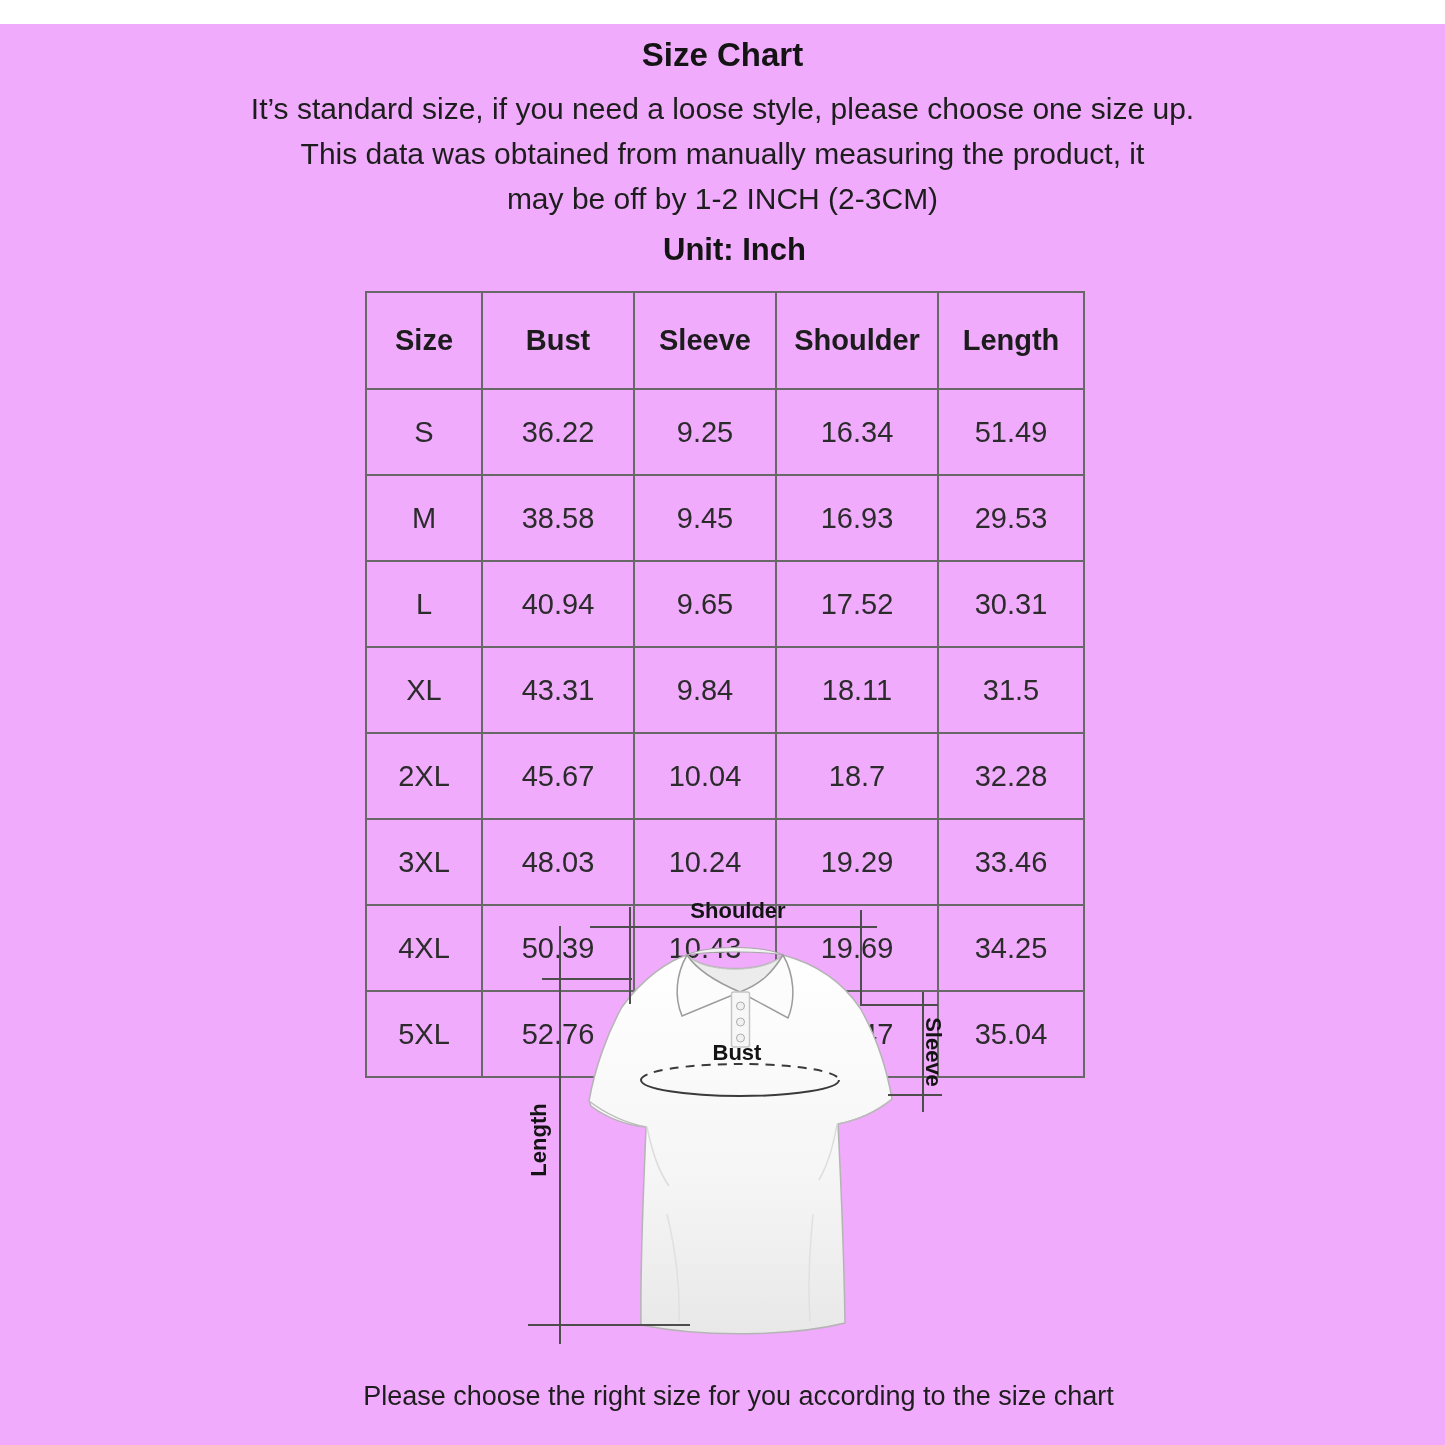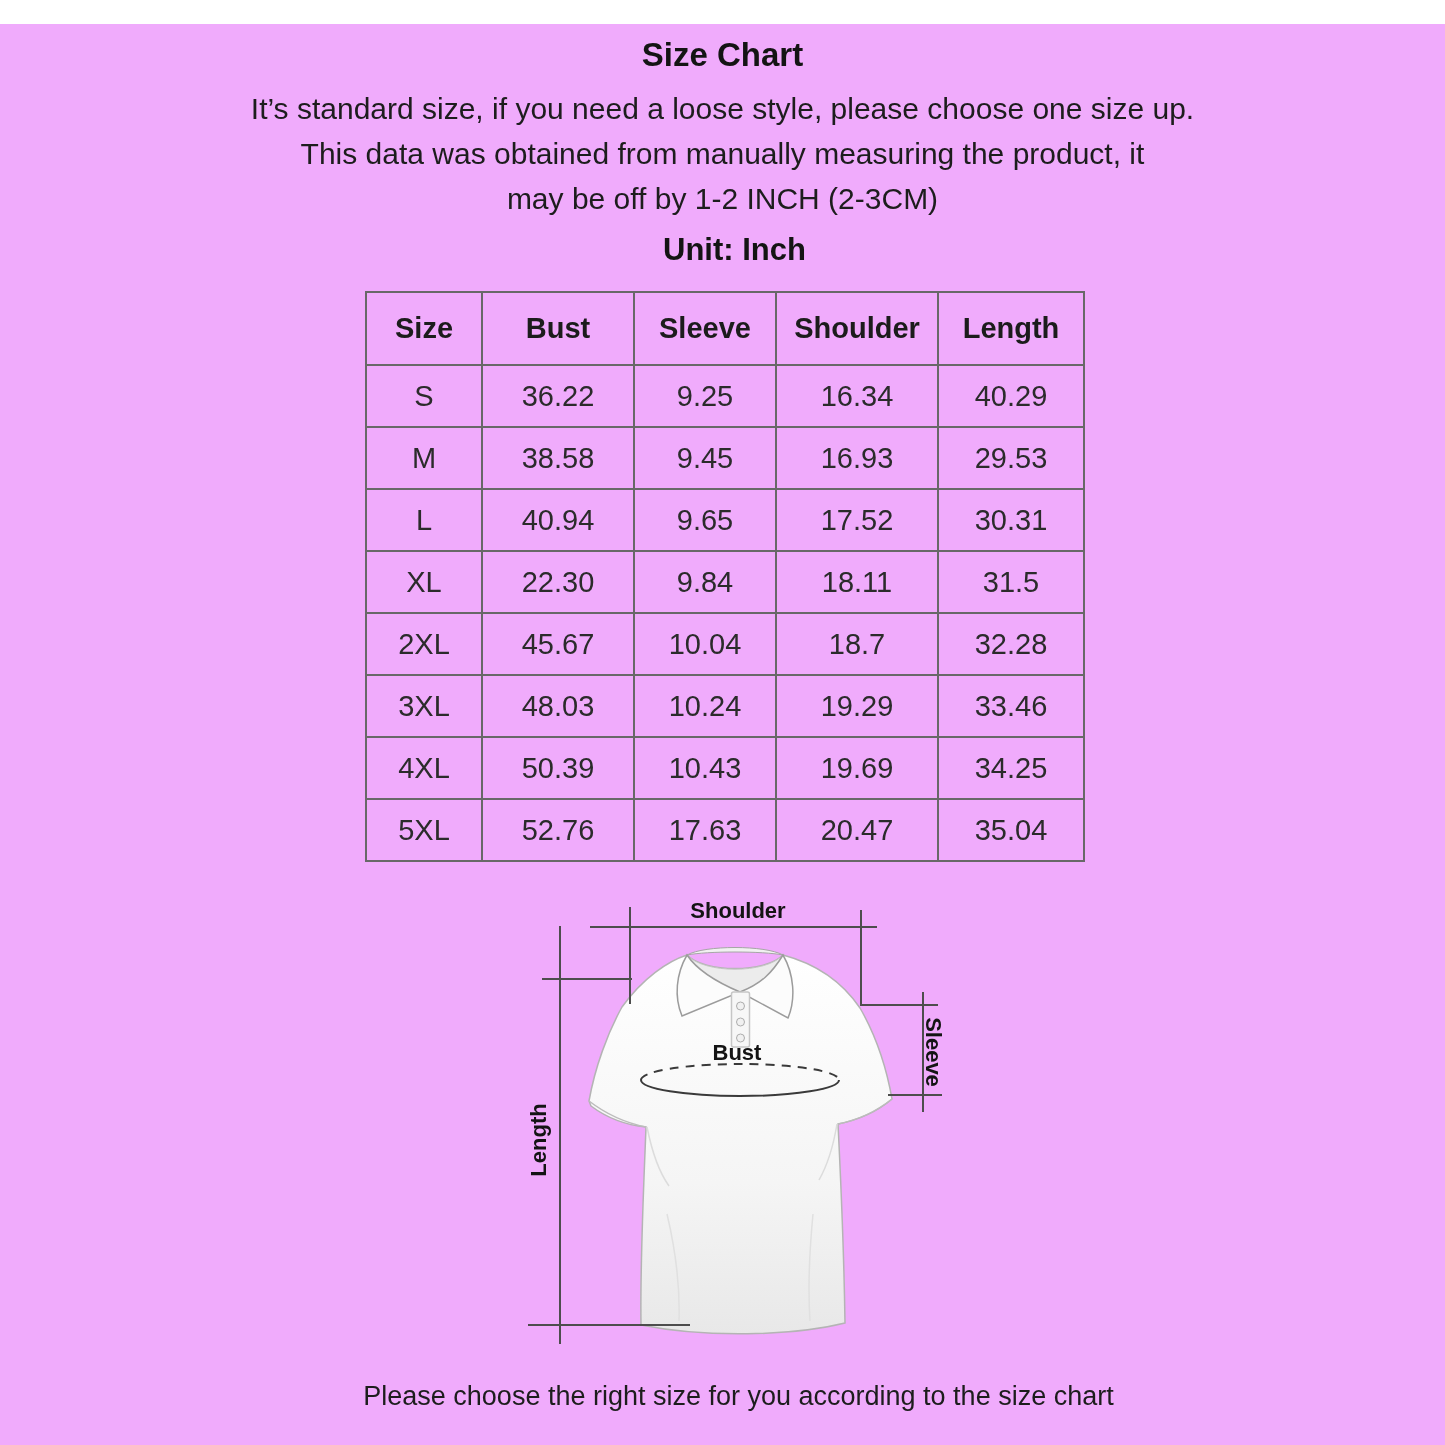--- a/index.html
+++ b/index.html
@@ -41,21 +41,21 @@
   table.size-table {
     position: absolute;
     left: 365px; top: 267px;
     border-collapse: collapse;
     table-layout: fixed;
   }
   .size-table th, .size-table td {
     border: 2px solid #686868;
     text-align: center;
     vertical-align: middle;
-    padding: 0;
+    padding: 12px;
     font-size: 29px;
     color: #2b2b2b;
   }
   .size-table th { height: 71px; font-weight: bold; color: #1c1c1c; }
   .size-table td { height: 60px; font-weight: normal; }
   .diagram {
     position: absolute;
     left: 475px; top: 860px;
     width: 500px; height: 470px;
   }
@@ -106,39 +106,39 @@
           <th>Shoulder</th>
           <th>Length</th>
         </tr>
     </thead>
     <tbody>
         <tr>
           <td>S</td>
           <td>36.22</td>
           <td>9.25</td>
           <td>16.34</td>
-          <td>40.29</td>
+          <td>51.49</td>
         </tr>
         <tr>
           <td>M</td>
           <td>38.58</td>
           <td>9.45</td>
           <td>16.93</td>
           <td>29.53</td>
         </tr>
         <tr>
           <td>L</td>
           <td>40.94</td>
           <td>9.65</td>
           <td>17.52</td>
           <td>30.31</td>
         </tr>
         <tr>
           <td>XL</td>
-          <td>22.30</td>
+          <td>43.31</td>
           <td>9.84</td>
           <td>18.11</td>
           <td>31.5</td>
         </tr>
         <tr>
           <td>2XL</td>
           <td>45.67</td>
           <td>10.04</td>
           <td>18.7</td>
           <td>32.28</td>

